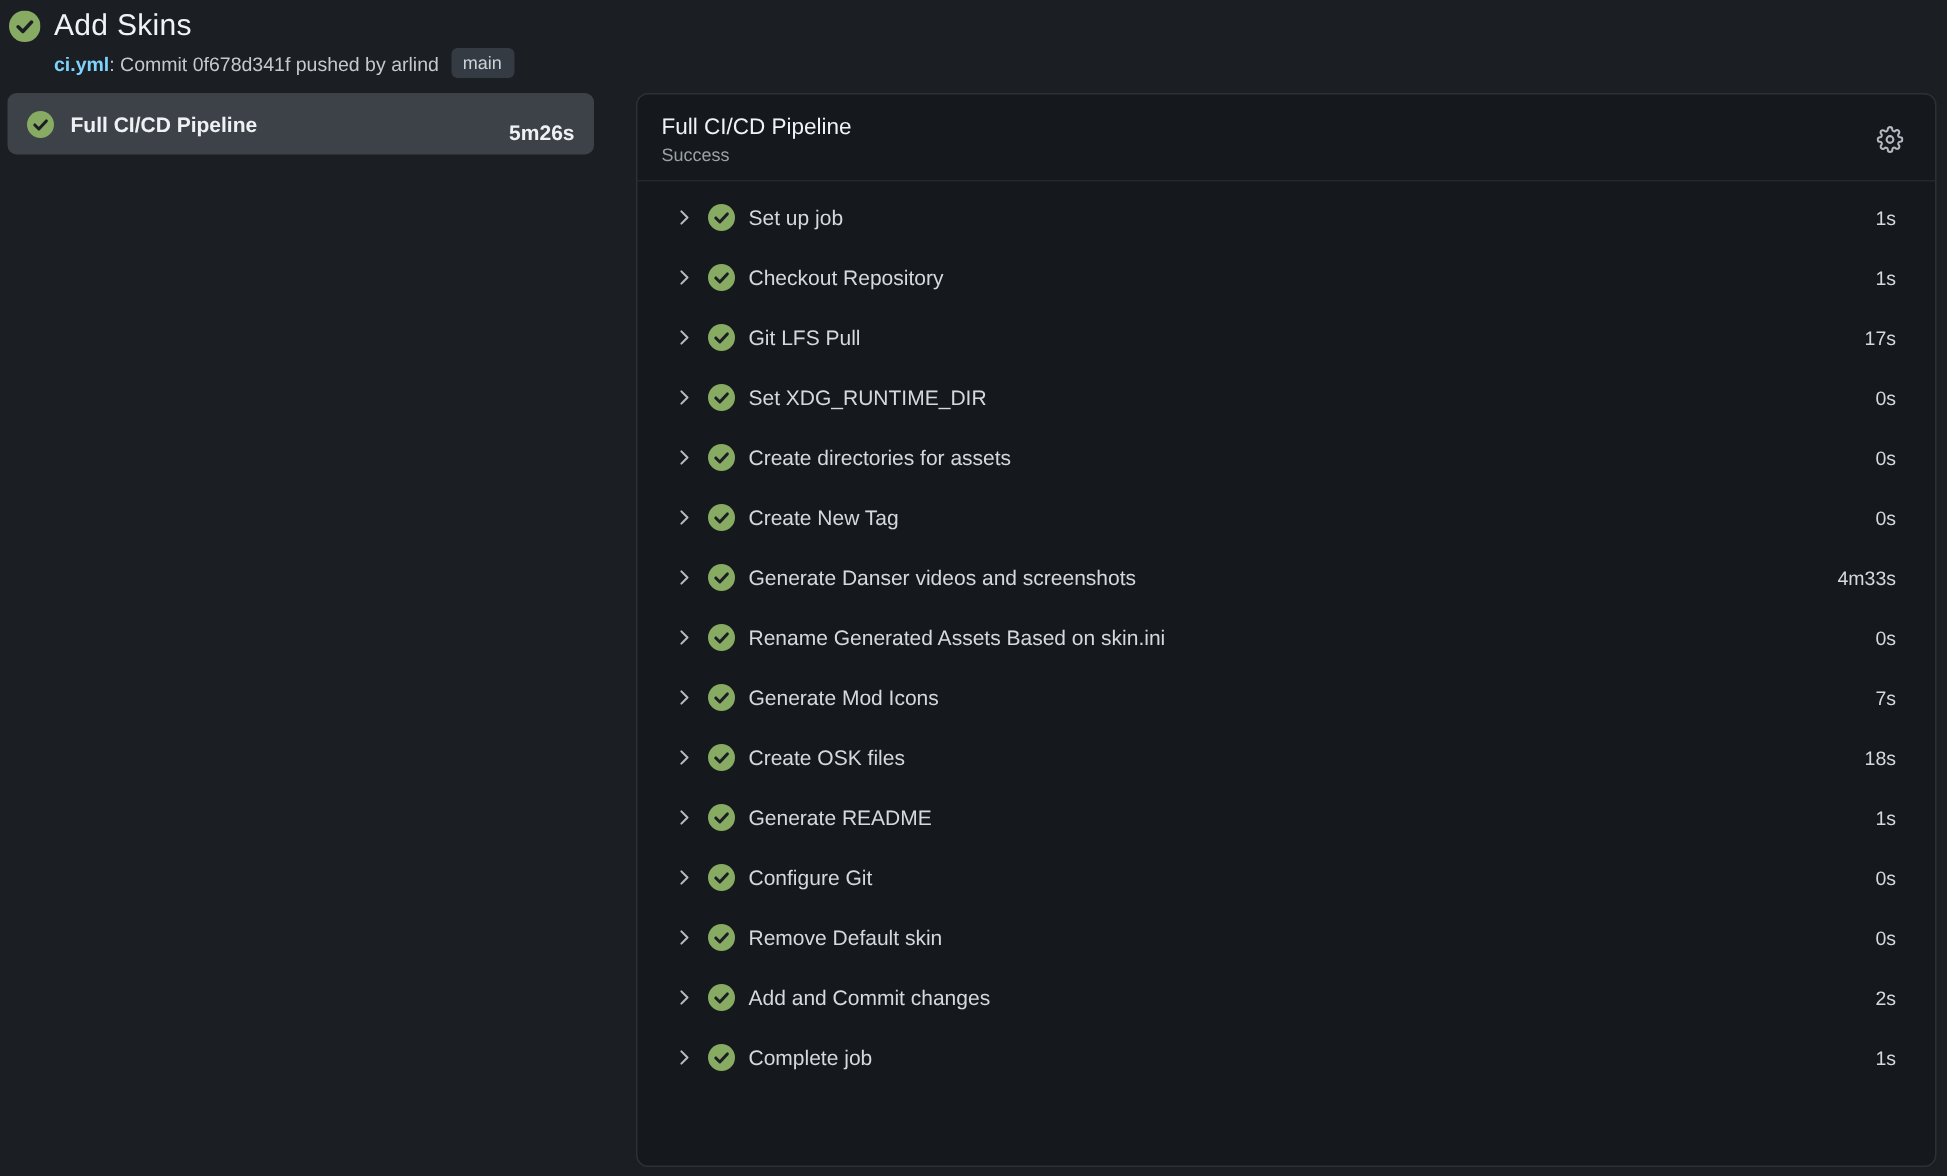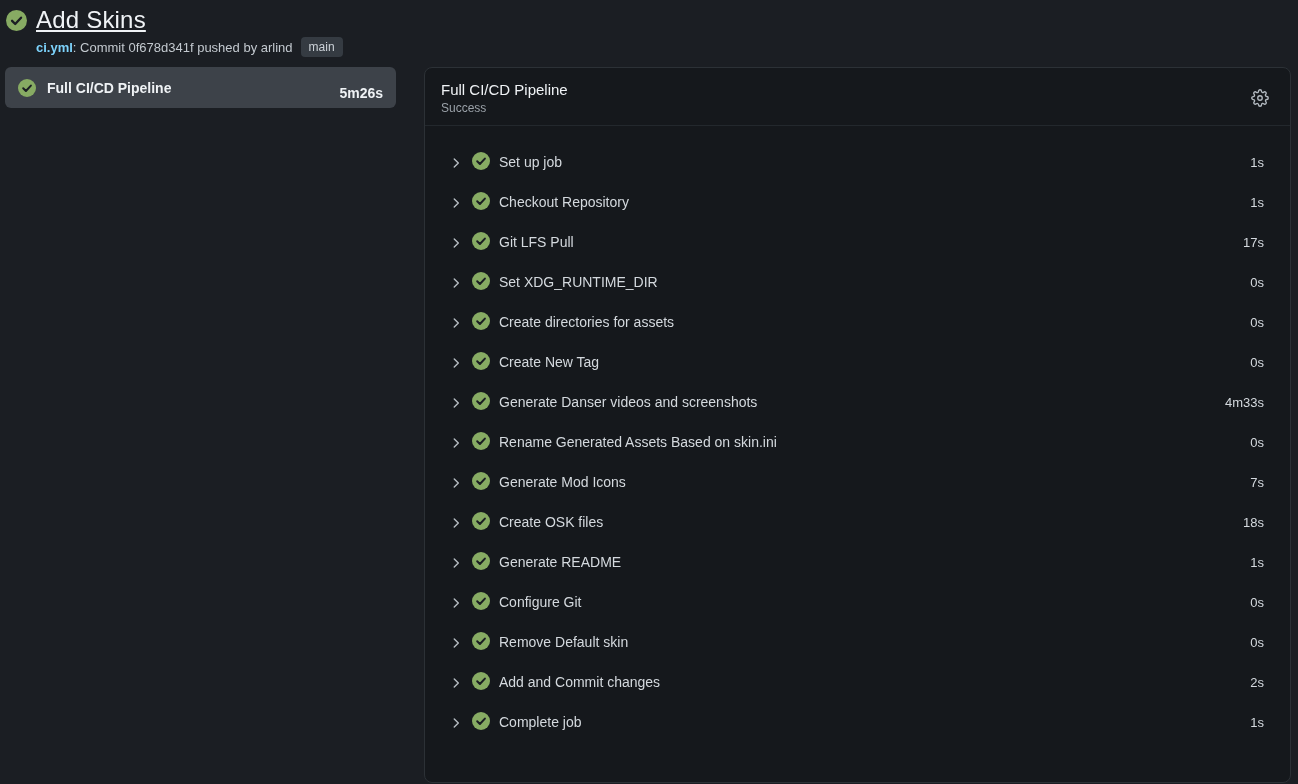--- a/index.html
+++ b/index.html
@@ -7,21 +7,21 @@
   body {
     background:#1b1e23;
     font-family:"Liberation Sans","DejaVu Sans",sans-serif;
     color:#d4d9de;
   }
   .page { width:1298px; height:784px; }
 
   
   .run-header { padding:6px 10px 0 6px; }
   .run-title-row { display:flex; align-items:center; gap:9px; }
-  .run-title { font-size:24px; font-weight:500; color:#f0f3f6; letter-spacing:.2px;text-decoration:underline; }
+  .run-title { font-size:20px; font-weight:500; color:#f0f3f6; letter-spacing:.2px; }
   .run-subtitle { margin-left:30px; margin-top:3px; font-size:13px; color:#c3c9cf;
                   display:flex; align-items:center; gap:8px; }
   .run-subtitle b { color:#7dd3fc; font-weight:700; }
   .branch-badge {
     background:#353b42; color:#ccd2d8; font-size:12px; line-height:1;
     padding:4px 8px; border-radius:4px; display:inline-block;
   }
 
   
   .content { display:flex; gap:28px; margin:10px 7px 0 5px; align-items:flex-start; }
@@ -43,21 +43,21 @@
     padding:13px 20px 10px 16px; border-bottom:1px solid #23282d;
     display:flex; align-items:center;
   }
   .panel-title { font-size:15px; color:#f0f3f6; font-weight:500; }
   .panel-status { font-size:12px; color:#9aa1a8; margin-top:3px; }
   .gear-btn { margin-left:auto; width:20px; height:20px; cursor:pointer; display:flex;
               align-items:center; justify-content:center; }
 
   .steps { flex:1; padding:4px 0; }
   .step-row {
-    height:40px; display:flex; align-items:flex-end;
+    height:40px; display:flex; align-items:center;
     padding:0 26px 0 24px; gap:9px; cursor:pointer;
   }
   .chevron { width:14px; height:14px; flex-shrink:0; display:flex; align-items:center; }
   .check-icon { width:18px; height:18px; flex-shrink:0; }
   .check-icon.lg { width:21px; height:21px; }
   .step-name { font-size:14px; color:#d4d9de; }
   .step-duration { margin-left:auto; font-size:13px; color:#d4d9de; }
 </style>
 </head>
 <body>

